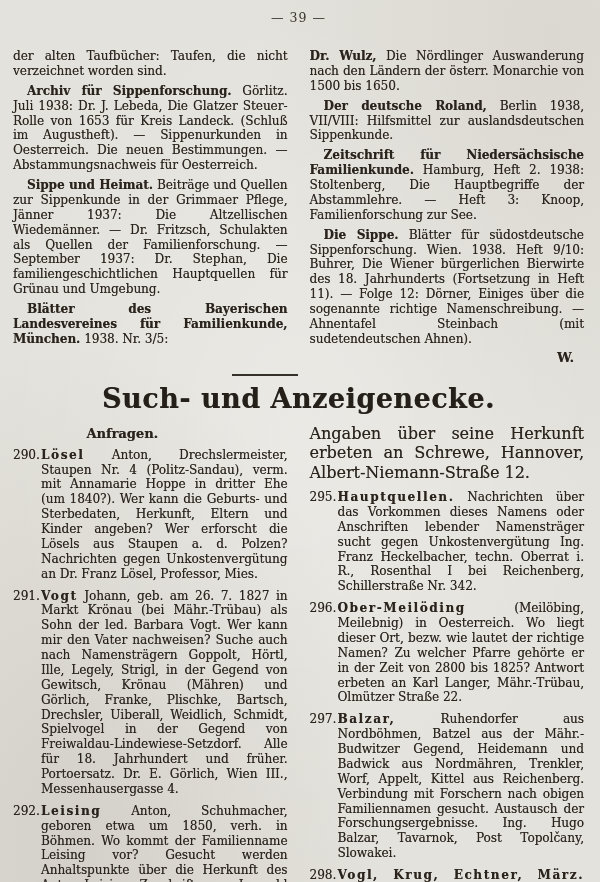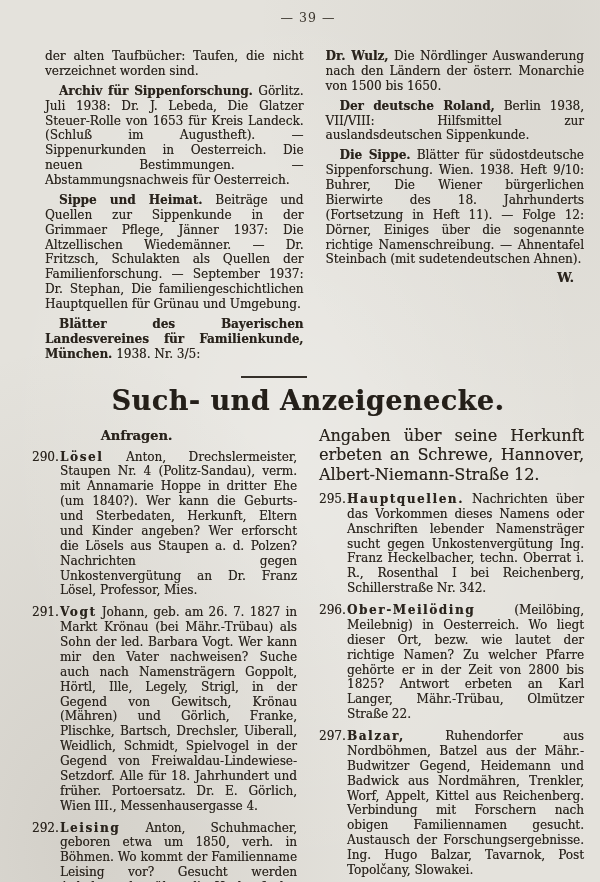--- a/index.html
+++ b/index.html
@@ -8,28 +8,28 @@
     background:
       radial-gradient(ellipse at 12% 96%, rgba(110,100,85,0.14), transparent 42%),
       radial-gradient(ellipse at 92% 4%, rgba(110,100,85,0.08), transparent 38%),
       radial-gradient(ellipse at 50% 50%, rgba(255,255,255,0.25), transparent 70%),
       #e4e2dc;
     font-family:"DejaVu Serif","Liberation Serif",serif;
     color:#29231c;
   }
   .page{
     position:relative;width:600px;height:882px;box-sizing:border-box;
-    padding:8px 16px 0 32px;
+    padding:8px 16px 0 13px;
   }
   .pageno{
     text-align:center;font-size:12.5px;letter-spacing:1px;color:#3a342c;
     margin-top:2px;
   }
   .cols{display:flex;gap:22px;}
-  .cols.upper{margin-top:24px;margin-left:13px;}
+  .cols.upper{margin-top:24px;}
   .col{flex:1 1 0;min-width:0;}
   p{margin:0;}
   .para{
     font-size:12px;line-height:1.24;text-align:justify;
     text-indent:14px;margin-bottom:5px;
     text-shadow:0.25px 0 0 rgba(41,35,28,0.55);
   }
   .para.noindent{text-indent:0;}
   .lead{font-weight:bold;}
   .sig{
@@ -72,20 +72,21 @@
   <div class="cols upper">
     <div class="col">
       <p class="para noindent"><span>der alten Taufbücher: Taufen, die nicht verzeichnet worden sind.</span></p>
       <p class="para"><b class="lead">Archiv für Sippenforschung.</b> <span>Görlitz. Juli 1938: Dr. J. Lebeda, Die Glatzer Steuer-Rolle von 1653 für Kreis Landeck. (Schluß im Augustheft). — Sippenurkunden in Oesterreich. Die neuen Bestimmungen. — Abstammungsnachweis für Oesterreich.</span></p>
       <p class="para"><b class="lead">Sippe und Heimat.</b> <span>Beiträge und Quellen zur Sippenkunde in der Grimmaer Pflege, Jänner 1937: Die Altzellischen Wiedemänner. — Dr. Fritzsch, Schulakten als Quellen der Familienforschung. — September 1937: Dr. Stephan, Die familiengeschichtlichen Hauptquellen für Grünau und Umgebung.</span></p>
       <p class="para"><b class="lead">Blätter des Bayerischen Landesvereines für Familienkunde, München.</b> <span>1938. Nr. 3/5:</span></p>
     </div>
     <div class="col">
       <p class="para noindent"><b class="lead">Dr. Wulz,</b> <span>Die Nördlinger Auswanderung nach den Ländern der österr. Monarchie von 1500 bis 1650.</span></p>
       <p class="para"><b class="lead">Der deutsche Roland,</b> <span>Berlin 1938, VII/VIII: Hilfsmittel zur auslandsdeutschen Sippenkunde.</span></p>
+      <p class="para"><b class="lead">Zeitschrift für Niedersächsische Familienkunde.</b> <span>Hamburg, Heft 2. 1938: Stoltenberg, Die Hauptbegriffe der Abstammlehre. — Heft 3: Knoop, Familienforschung zur See.</span></p>
       <p class="para"><b class="lead">Die Sippe.</b> <span>Blätter für südostdeutsche Sippenforschung. Wien. 1938. Heft 9/10: Buhrer, Die Wiener bürgerlichen Bierwirte des 18. Jahrhunderts (Fortsetzung in Heft 11). — Folge 12: Dörner, Einiges über die sogenannte richtige Namenschreibung. — Ahnentafel Steinbach (mit sudetendeutschen Ahnen).</span></p>
       <div class="sig">W.</div>
     </div>
   </div>
 
   <div class="rule"></div>
 
   <h1 class="title">Such- und Anzeigenecke.</h1>
 
   <div class="cols lower">

